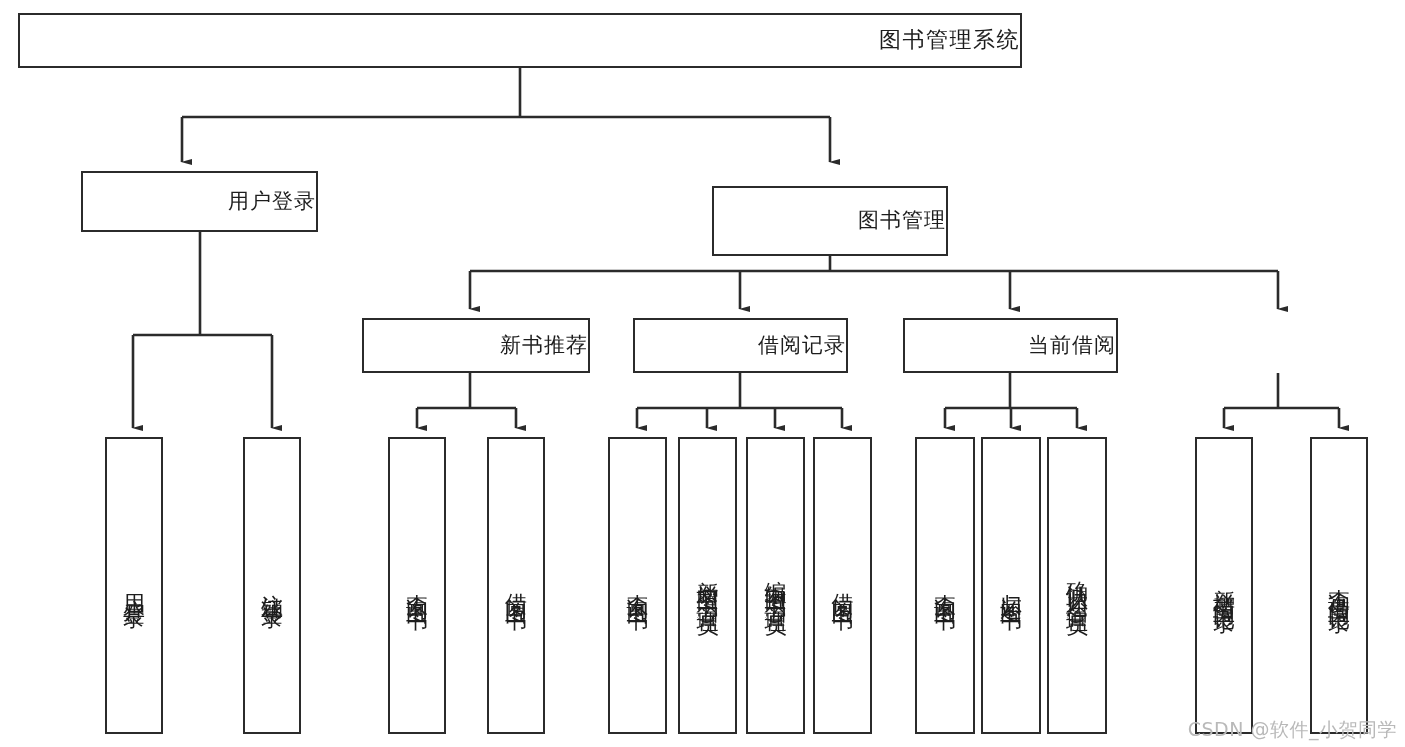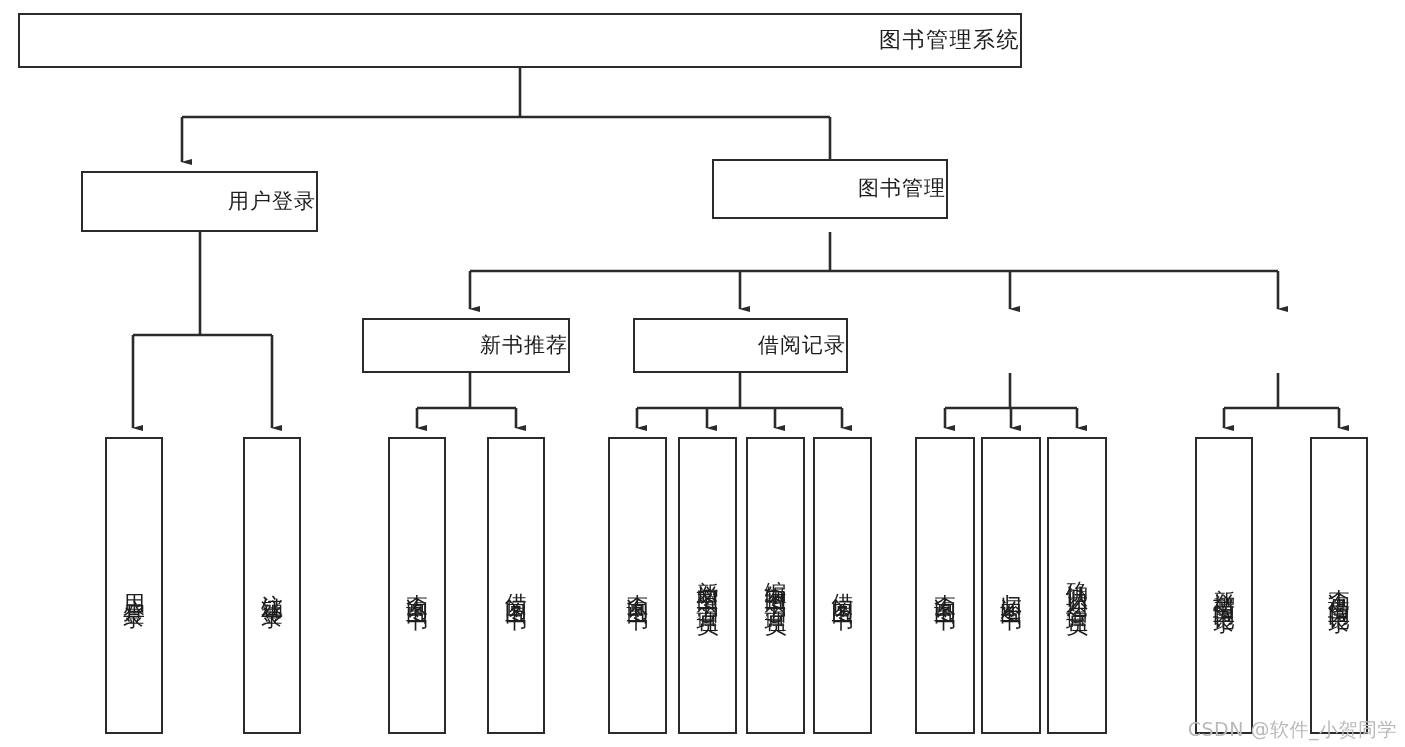--- a/index.html
+++ b/index.html
@@ -112,29 +112,32 @@
     </g>
   </svg>
 
   <div class="node root horiz" style="left: 18px; top: 13px; width: 1004px; height: 55px;">
     <span class="label">图书管理系统</span>
   </div>
 
   <div class="node horiz" style="left: 81px; top: 171px; width: 237px; height: 61px;">
     <span class="label">用户登录</span>
   </div>
-  <div class="node horiz" style="left: 712px; top: 159px; width: 236px; height: 60px;">
+  <div class="node horiz" style="left: 712px; top: 186px; width: 236px; height: 70px;">
     <span class="label">图书管理</span>
   </div>
 
-  <div class="node horiz" style="left: 362px; top: 318px; width: 208px; height: 55px;">
+  <div class="node horiz" style="left: 362px; top: 318px; width: 228px; height: 55px;">
     <span class="label">新书推荐</span>
   </div>
   <div class="node horiz" style="left: 633px; top: 318px; width: 215px; height: 55px;">
     <span class="label">借阅记录</span>
+  </div>
+  <div class="node horiz" style="left: 903px; top: 318px; width: 215px; height: 55px;">
+    <span class="label">当前借阅</span>
   </div>
 
   <div class="node vert" style="left: 105px; top: 437px; width: 58px; height: 297px;">
     <span class="label">用户登录</span>
   </div>
   <div class="node vert" style="left: 243px; top: 437px; width: 58px; height: 297px;">
     <span class="label">注销登录</span>
   </div>
   <div class="node vert" style="left: 388px; top: 437px; width: 58px; height: 297px;">
     <span class="label">查询图书</span>

